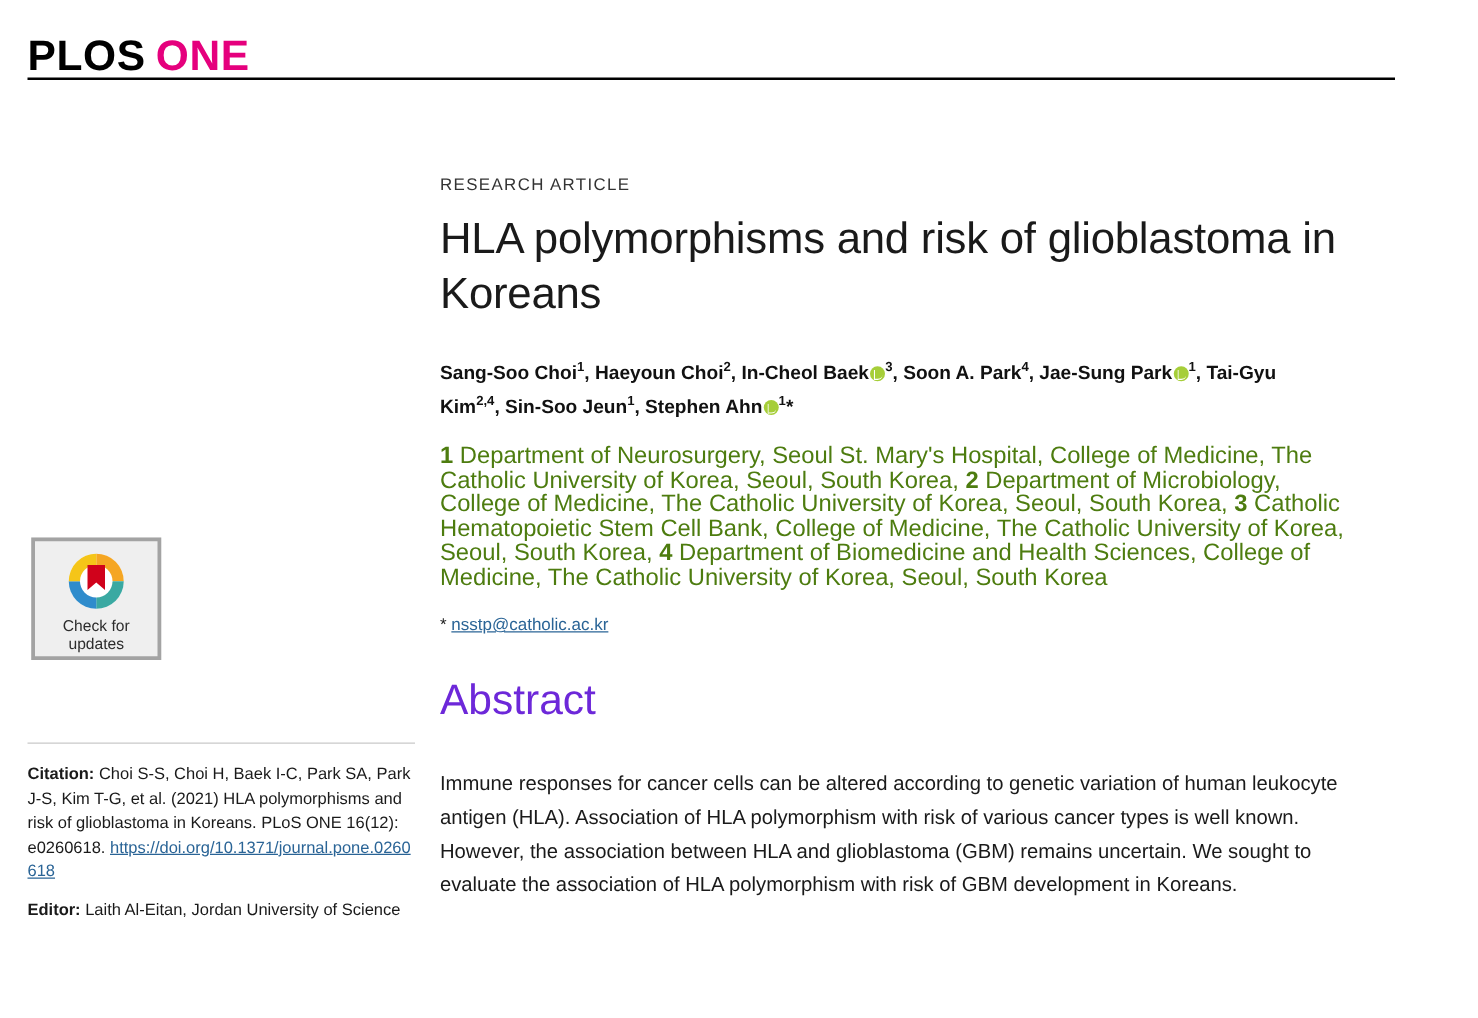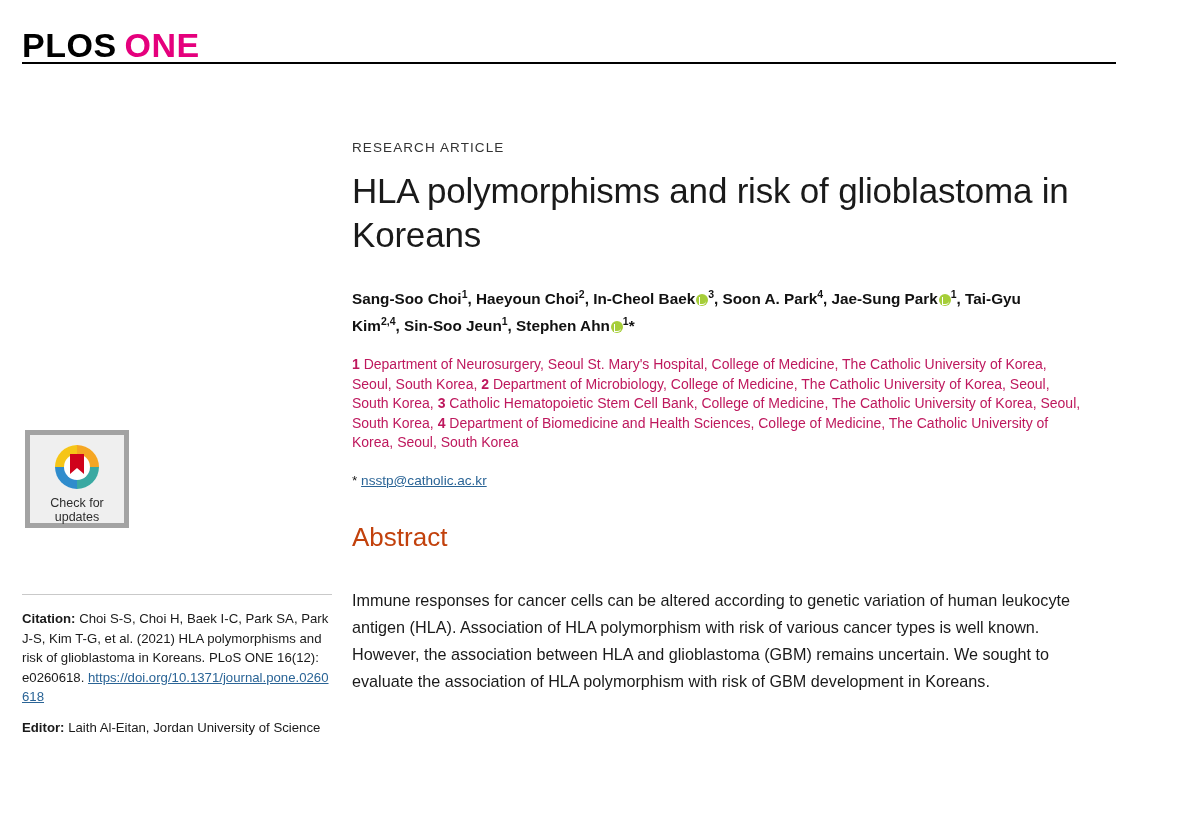--- a/index.html
+++ b/index.html
@@ -41,21 +41,21 @@
     position: absolute;
     left: 22px;
     top: 430px;
     width: 310px;
   }
 
   .check-updates {
     width: 104px;
     height: 98px;
     background: #efefef;
-    border: 5px solid #a3a3a3;
+    border: 3px solid #a3a3a3;
     display: flex;
     flex-direction: column;
     align-items: center;
     justify-content: flex-start;
     padding-top: 9px;
     box-sizing: border-box;
     margin-left: 3px;
   }
   .crossmark {
     width: 46px;
@@ -159,42 +159,42 @@
     position: absolute;
     left: 3px; top: 2.5px;
     width: 6px; height: 7px;
     border-left: 1.6px solid #ffffff;
     border-bottom: 1.6px solid #ffffff;
     border-bottom-right-radius: 4px;
     border-top-right-radius: 0;
   }
 
   .affiliations {
-    font-size: 14px;
+    font-size: 19px;
     line-height: 19.5px;
-    color: #be185d;
+    color: #4d7c0f;
     width: 735px;
     margin-bottom: 20px;
   }
   .affiliations b { font-weight: bold; }
 
   .corresponding {
     font-size: 13.6px;
     color: #1a1a1a;
     margin-bottom: 34px;
   }
   .corresponding a {
     color: #2a6496;
     text-decoration: underline;
   }
 
   .abstract-head {
-    font-size: 26px;
+    font-size: 34px;
     font-weight: normal;
-    color: #c2410c;
+    color: #6d28d9;
     margin: 0 0 34px 0;
   }
   .section-head {
     font-size: 18px;
     font-weight: bold;
     color: #111111;
     margin: 0 0 12px 0;
   }
   .body-text {
     font-size: 16.2px;

